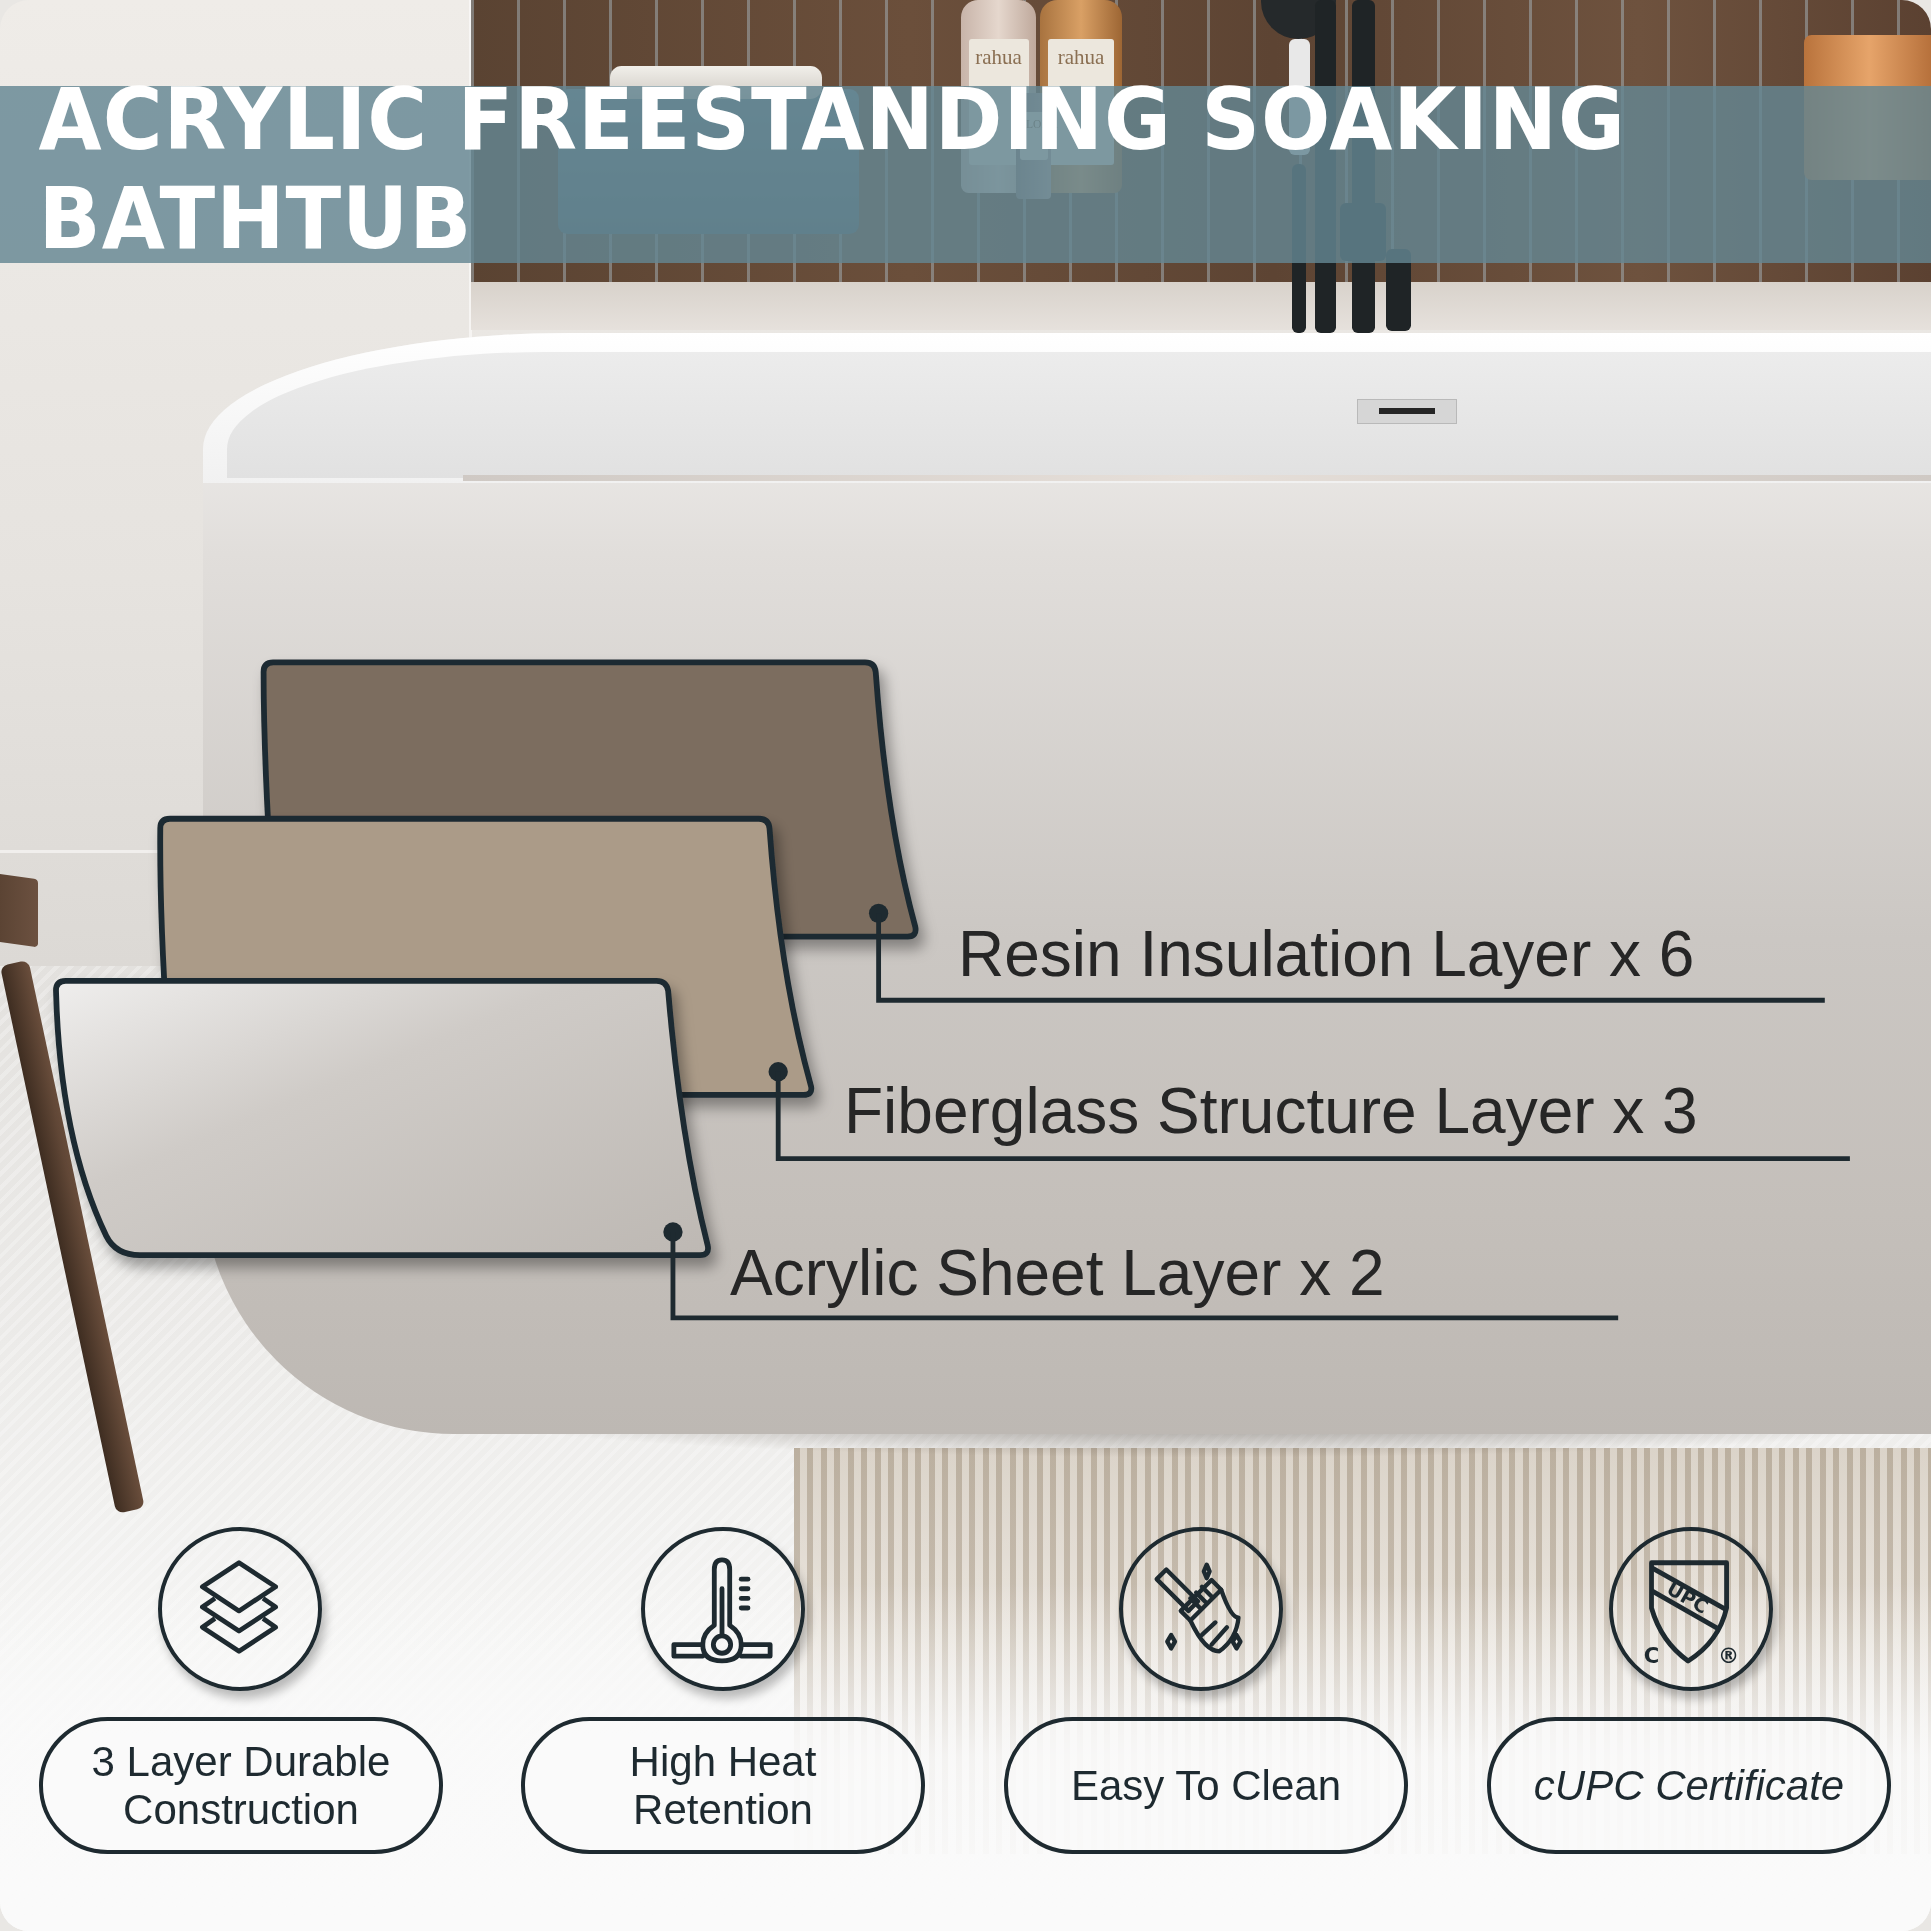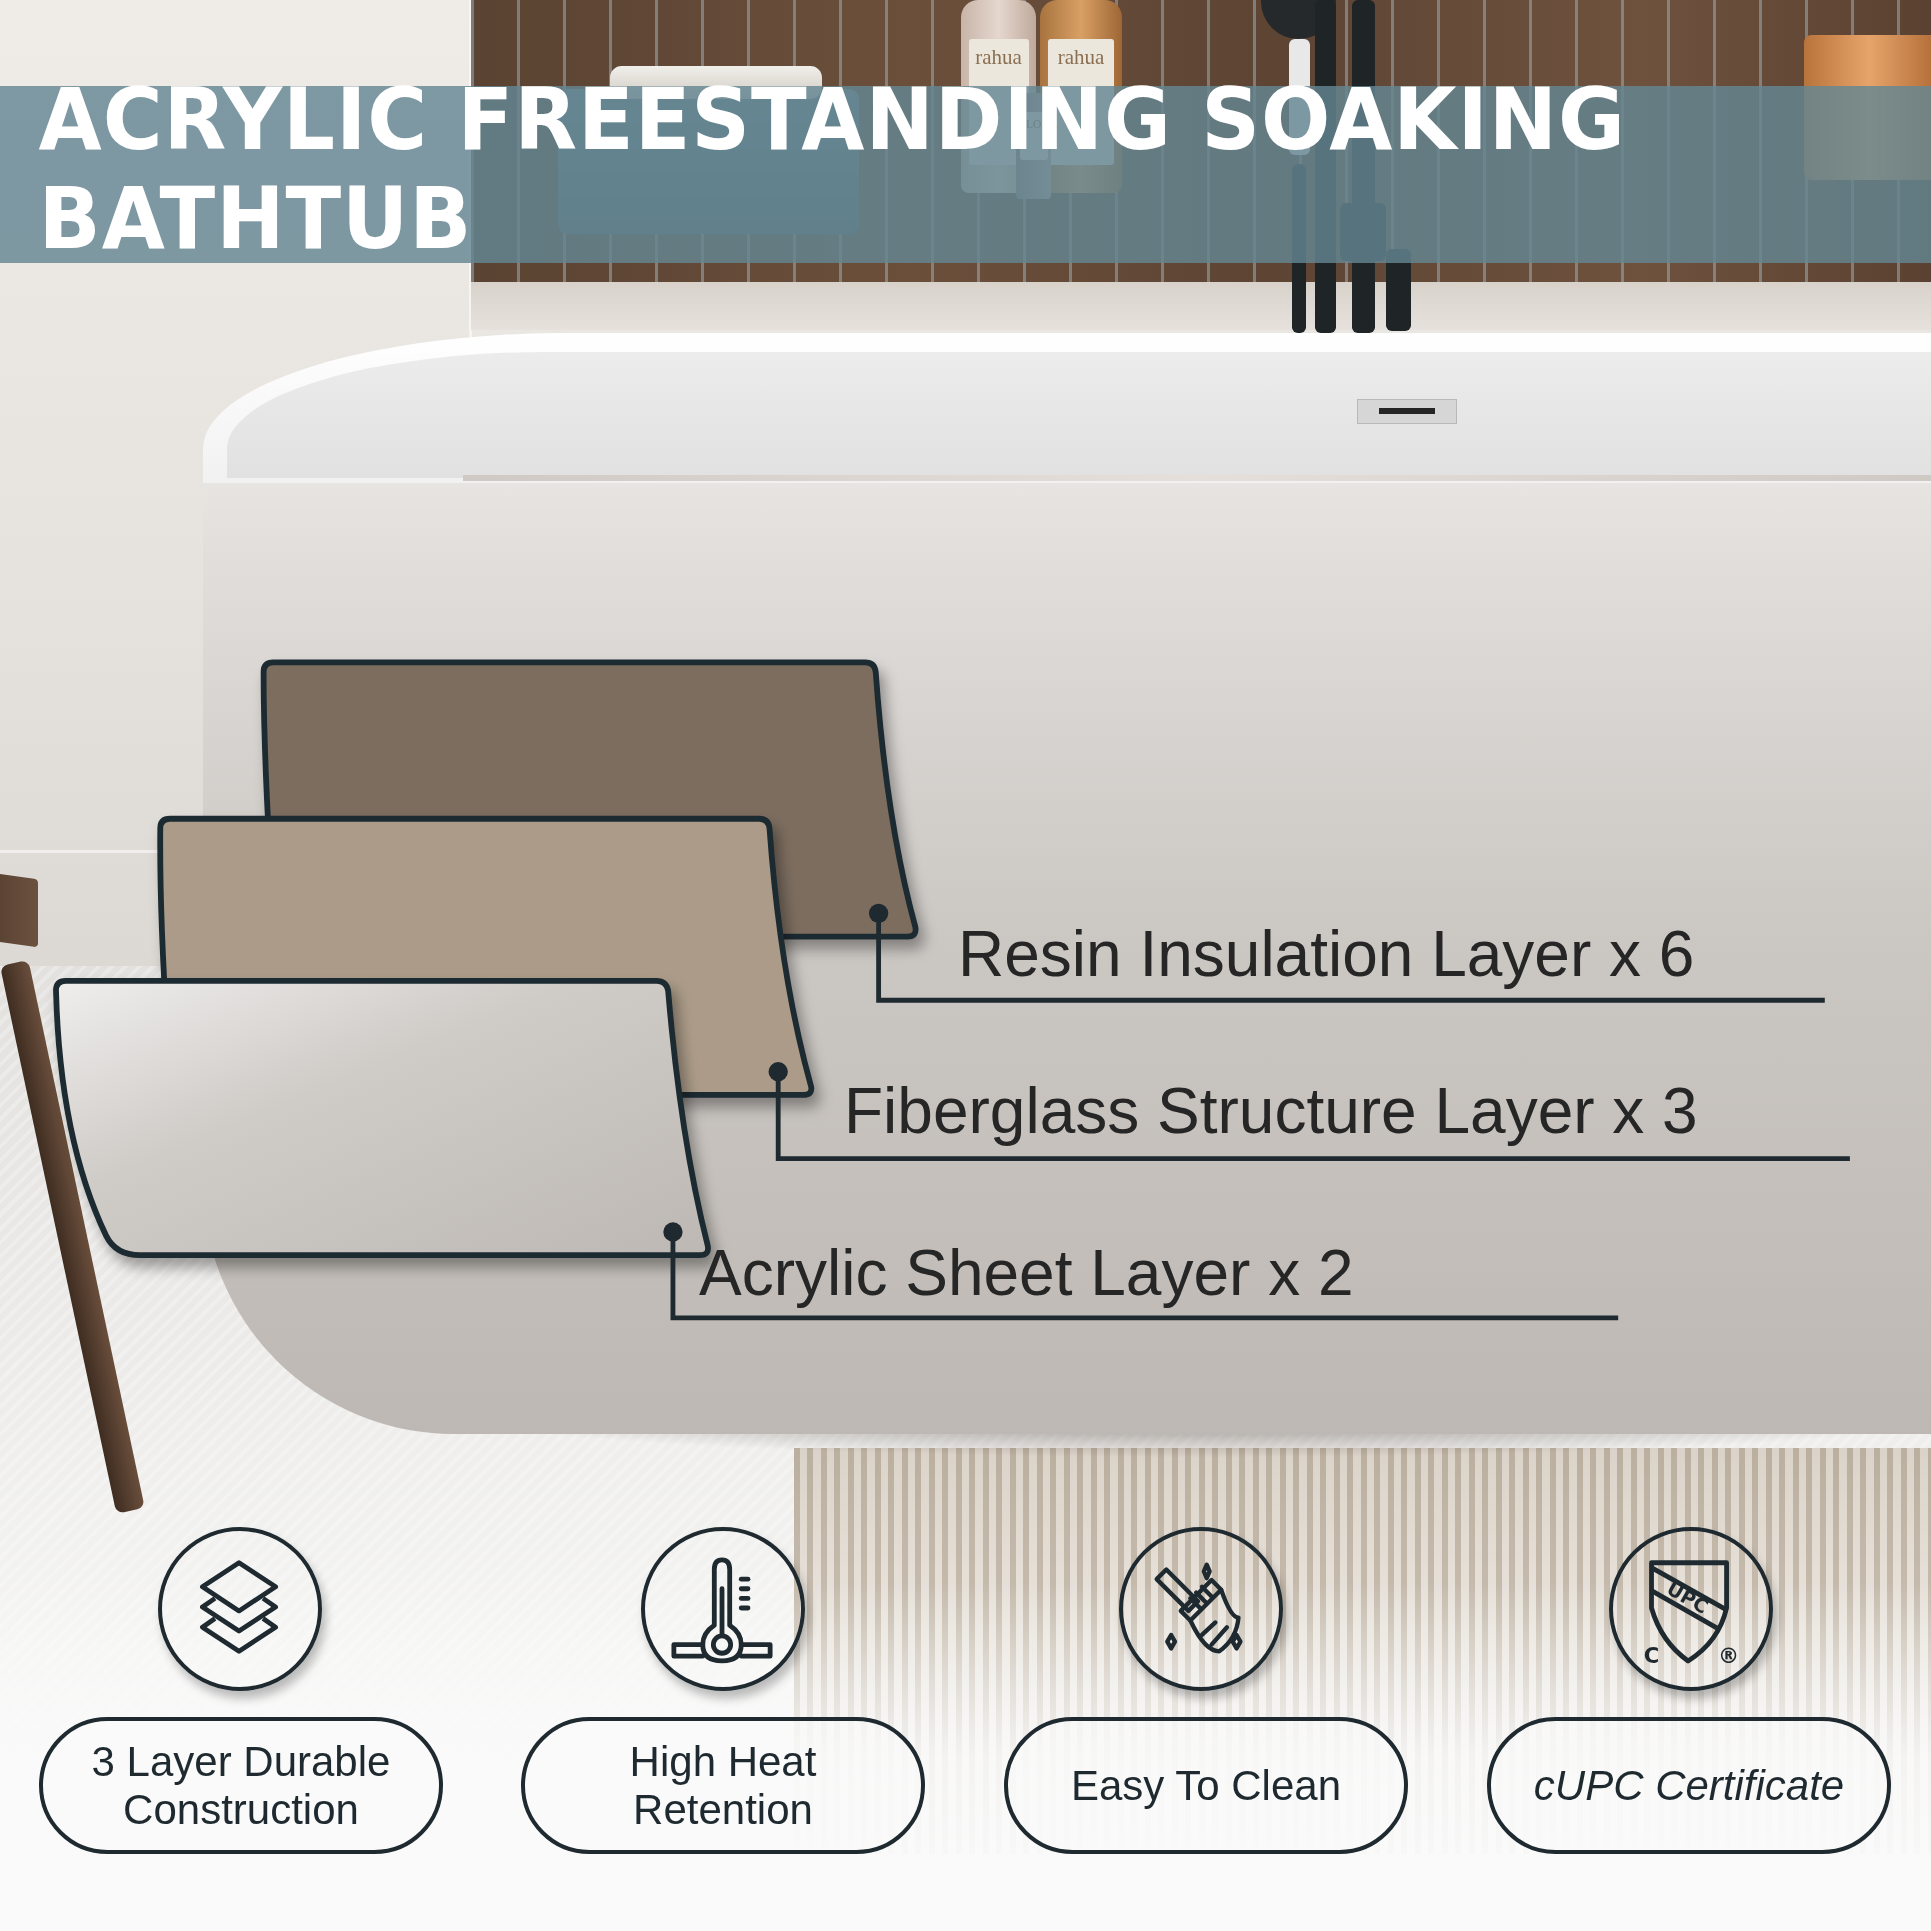--- a/index.html
+++ b/index.html
@@ -3,21 +3,21 @@
 <meta charset="utf-8">
 <style>
   * { box-sizing: border-box; margin: 0; padding: 0; }
   html, body { width: 1931px; height: 1931px; overflow: hidden; }
   body {
     position: relative;
     font-family: "Liberation Sans", "DejaVu Sans", sans-serif;
     background: #e9e7e4;
   }
   
-  .scene { position: absolute; inset: 0; overflow: hidden; }
+  .scene { position: absolute; inset: 0; overflow: hidden; border-radius: 29px; }
   .wall {
     position: absolute; left: 0; top: 0; width: 1931px; height: 966px;
     background: linear-gradient(180deg, #efece8 0%, #e6e3df 60%, #dcd9d5 100%);
   }
   .wall-tile-line { position: absolute; background: rgba(255,255,255,0.55); }
   .wood-niche {
     position: absolute; left: 471px; top: 0; width: 1460px; height: 290px;
     background:
       repeating-linear-gradient(90deg, rgba(160,170,175,0.55) 0 2.9px, transparent 2.9px 46px),
       linear-gradient(90deg, #5a4332 0%, #6b4f3b 30%, #5d4433 55%, #6e523e 80%, #5b4131 100%);
@@ -214,21 +214,21 @@
     <polyline points="806,1110 806,1200 1916,1200"></polyline>
   </g>
   <g stroke="#1e2a30" stroke-width="5" fill="none">
     <circle cx="697" cy="1276" r="10" fill="#1e2a30" stroke="none"></circle>
     <polyline points="697,1276 697,1365 1676,1365"></polyline>
   </g>
 </svg>
 
 <div class="layer-label" style="left:958px;top:917px;">Resin Insulation Layer x 6</div>
 <div class="layer-label" style="left:844px;top:1074px;text-align:right;">Fiberglass Structure Layer x 3</div>
-<div class="layer-label" style="left:699px;top:1236px;">Acrylic Sheet Layer x 2</div>
+<div class="layer-label" style="left:730px;top:1236px;">Acrylic Sheet Layer x 2</div>
 
 <div class="feature">
   <div class="feature-circle" style="left:158px;top:1527px;">
     <svg viewBox="0 0 160 160" fill="none" stroke="#1e2a30" stroke-width="5" stroke-linejoin="round">
       <path d="M80,33 L118,58 L80,83 L42,58 Z"></path>
       <path d="M55,70 L42,79 L80,104 L118,79 L105,70"></path>
       <path d="M55,91 L42,100 L80,125 L118,100 L105,91"></path>
     </svg>
   </div>
   <div class="feature-pill" style="left:39px;top:1717px;">

